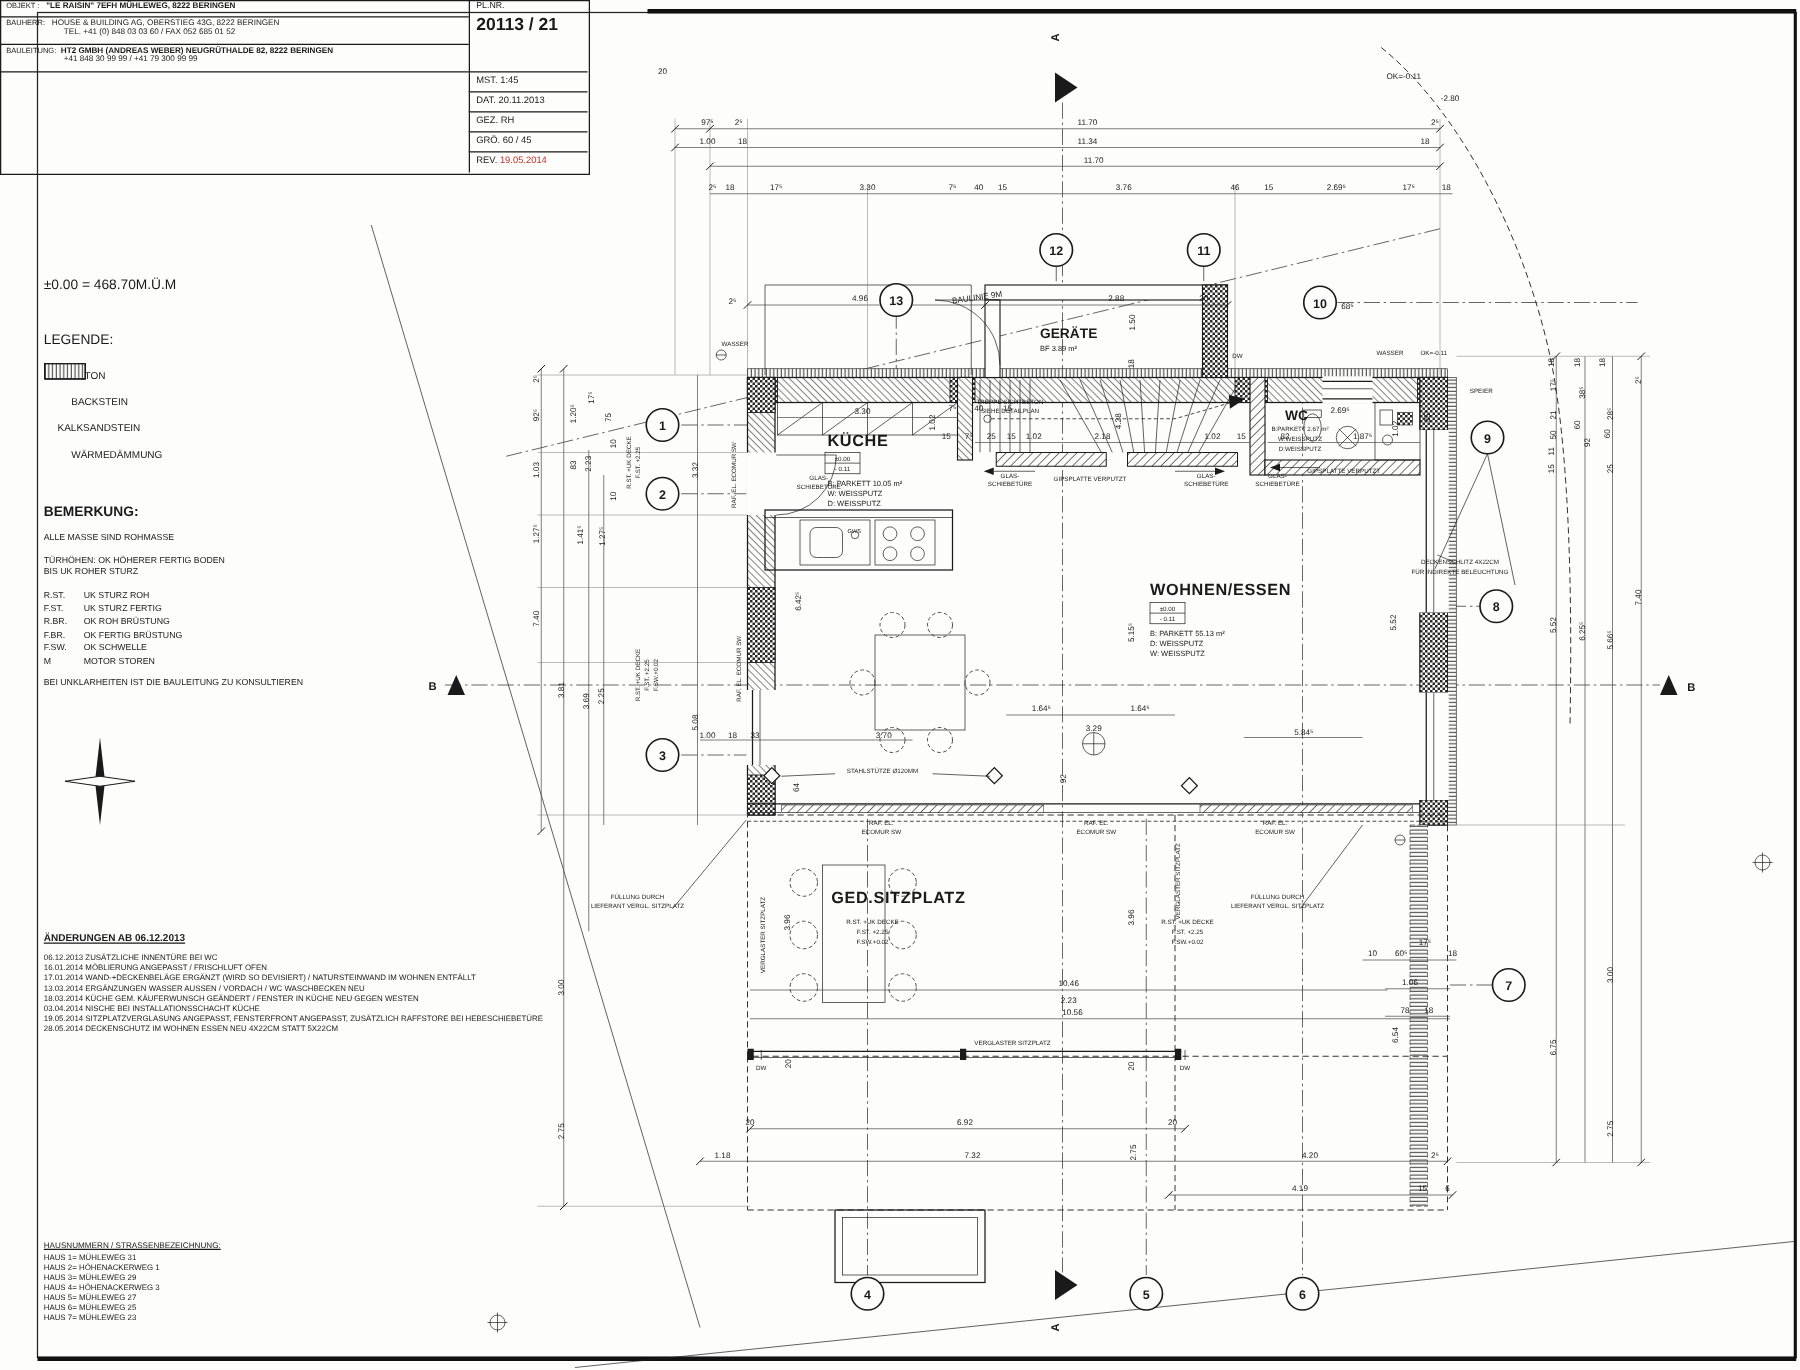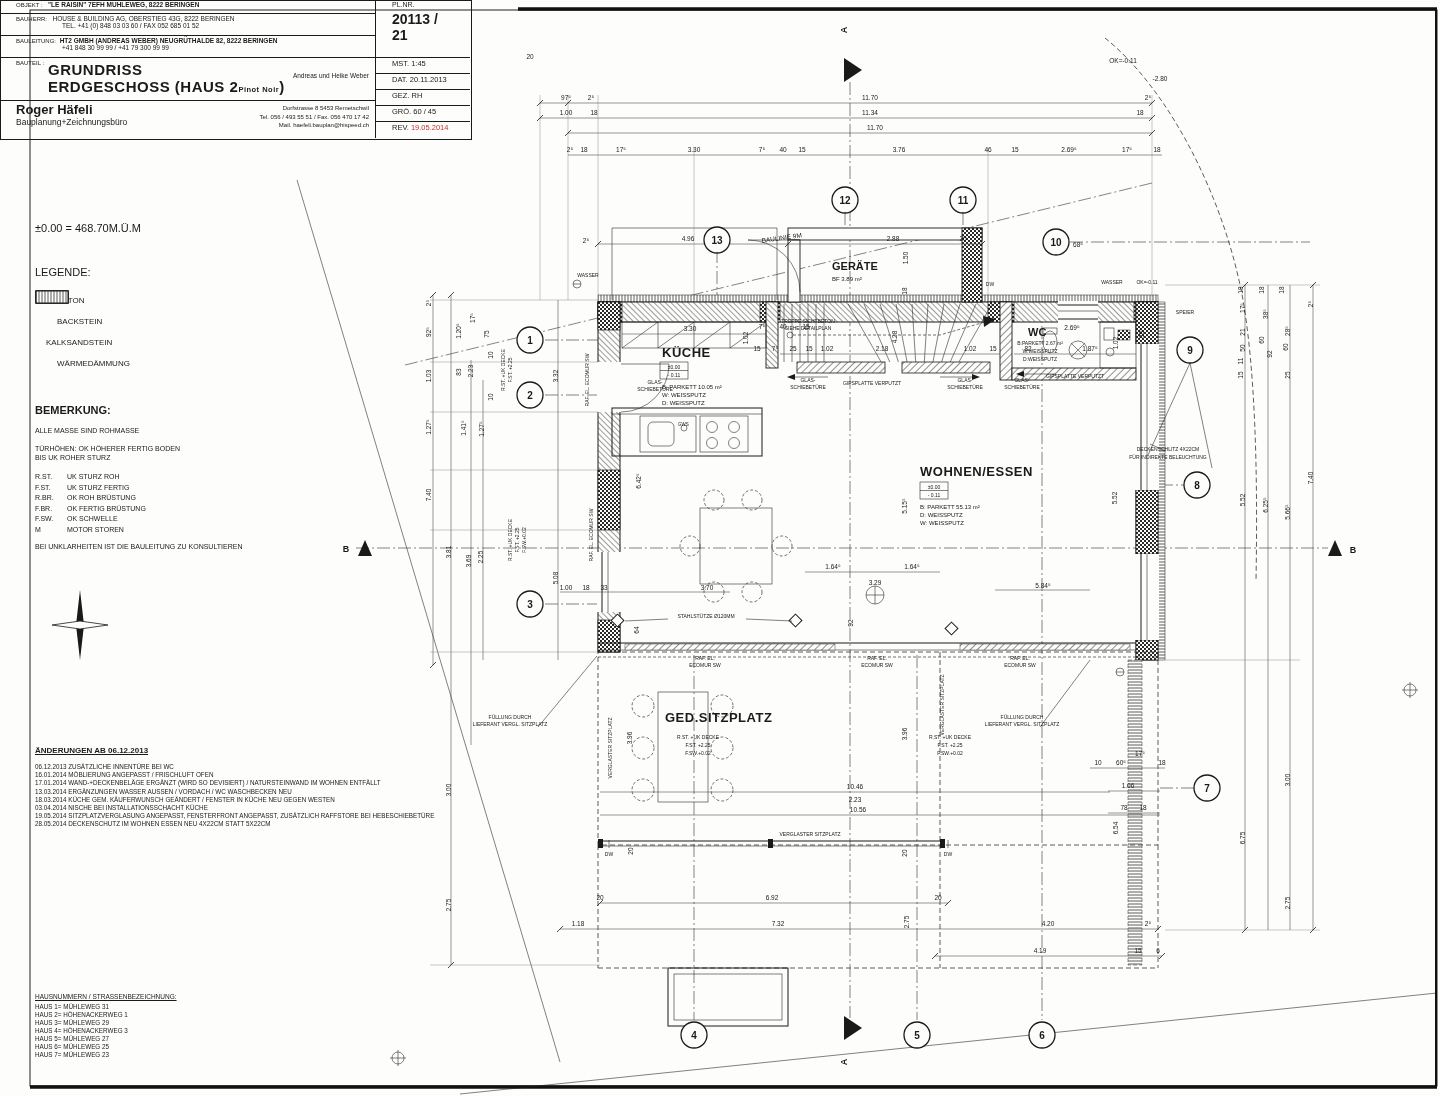--- a/index.html
+++ b/index.html
@@ -18,21 +18,21 @@
   .thin{stroke:#1a1a1a;stroke-width:.55;fill:none;}
   .dim{stroke:#444;stroke-width:.55;fill:none;}
   .ext{stroke:#777;stroke-width:.4;fill:none;}
   .dd{stroke:#333;stroke-width:.6;fill:none;stroke-dasharray:13 3 2 3;}
   .dash{stroke:#333;stroke-width:.8;fill:none;stroke-dasharray:5 3;}
   .dashf{stroke:#333;stroke-width:.7;fill:none;stroke-dasharray:3 2;}
   .tick{stroke:#1a1a1a;stroke-width:.8;}
   
   .abs{position:absolute;}
   #tblock{left:30px;top:22px;width:470px;height:138px;border:1.2px solid #1a1a1a;background:#fdfdfb;font-size:6.5px;}
-  #tblock .cell{position:absolute;box-sizing:border-box;border-bottom:1px solid #1a1a1a;padding:1px 16px;}
+  #tblock .cell{position:absolute;box-sizing:border-box;border-bottom:1px solid #1a1a1a;padding:1px 5px;}
   #tblock .lab{color:#222;font-size:6px;}
   .u{text-decoration:underline;}
   .red{color:#c2342c;}
 </style>
 </head>
 <body>
 <div id="sheet">
 
 <svg width="1440" height="1096" viewBox="0 0 1440 1096">
 <defs>
@@ -654,37 +654,20 @@
   <div class="cell" style="left:0;top:14px;width:375px;height:22px;">
     <span class="lab">BAUHERR:</span>&nbsp;&nbsp;
     <span>HOUSE &amp; BUILDING AG,  OBERSTIEG 43G,  8222 BERINGEN</span><br>
     <span style="margin-left:46px">TEL. +41 (0) 848 03 03 60 / FAX 052 685 01 52</span>
   </div>
   <div class="cell" style="left:0;top:36px;width:375px;height:22px;">
     <span class="lab">BAULEITUNG:</span>&nbsp;
     <b>HT2 GMBH  (ANDREAS WEBER) NEUGRÜTHALDE 82, 8222 BERINGEN</b><br>
     <span style="margin-left:46px">+41 848 30 99 99 / +41 79 300 99 99</span>
   </div>
-  <div class="cell" style="left:0;top:58px;width:375px;height:42px;border-bottom:none;">
-    <span class="lab">BAUTEIL :</span>
-    <div style="position:absolute;left:48px;top:3px;font-size:15px;font-weight:bold;letter-spacing:.5px;">
-      <span>GRUNDRISS</span><br>
-      <span>ERDGESCHOSS (HAUS 2</span><span style="font-size:7.5px">Pinot Noir</span><span>)</span>
-    </div>
-    <div style="position:absolute;right:6px;top:14px;font-size:6.5px;text-align:right;">Andreas und Heike Weber</div>
-  </div>
-  <div class="cell" style="left:0;top:100px;width:375px;height:38px;border-top:1px solid #1a1a1a;border-bottom:none;">
-    <div style="font-size:13px;font-weight:bold;">Roger  Häfeli</div>
-    <div style="font-size:8.5px;">Bauplanung+Zeichnungsbüro</div>
-    <div style="position:absolute;right:6px;top:3px;font-size:6px;text-align:right;line-height:1.45;">
-      <span>Dorfstrasse 8      5453 Remetschwil</span><br>
-      <span>Tel. 056 / 493 55 51 / Fax. 056 470 17 42</span><br>
-      <span>Mail.  haefeli.bauplan@hispeed.ch</span>
-    </div>
-  </div>
 
   <div class="cell" style="left:375px;top:0;width:95px;height:58px;border-left:1px solid #1a1a1a;">
     <div style="font-size:7px;">PL.NR.</div>
     <div style="font-size:14px;font-weight:bold;margin-top:3px;">20113 / 21</div>
   </div>
   <div class="cell" style="left:375px;top:58px;width:95px;height:16px;border-left:1px solid #1a1a1a;font-size:7.5px;">MST.  1:45</div>
   <div class="cell" style="left:375px;top:74px;width:95px;height:16px;border-left:1px solid #1a1a1a;font-size:7.5px;">DAT.  20.11.2013</div>
   <div class="cell" style="left:375px;top:90px;width:95px;height:16px;border-left:1px solid #1a1a1a;font-size:7.5px;">GEZ.  RH</div>
   <div class="cell" style="left:375px;top:106px;width:95px;height:16px;border-left:1px solid #1a1a1a;font-size:7.5px;">GRÖ.  60 / 45</div>
   <div class="cell" style="left:375px;top:122px;width:95px;height:16px;border-left:1px solid #1a1a1a;border-bottom:none;font-size:7.5px;">

